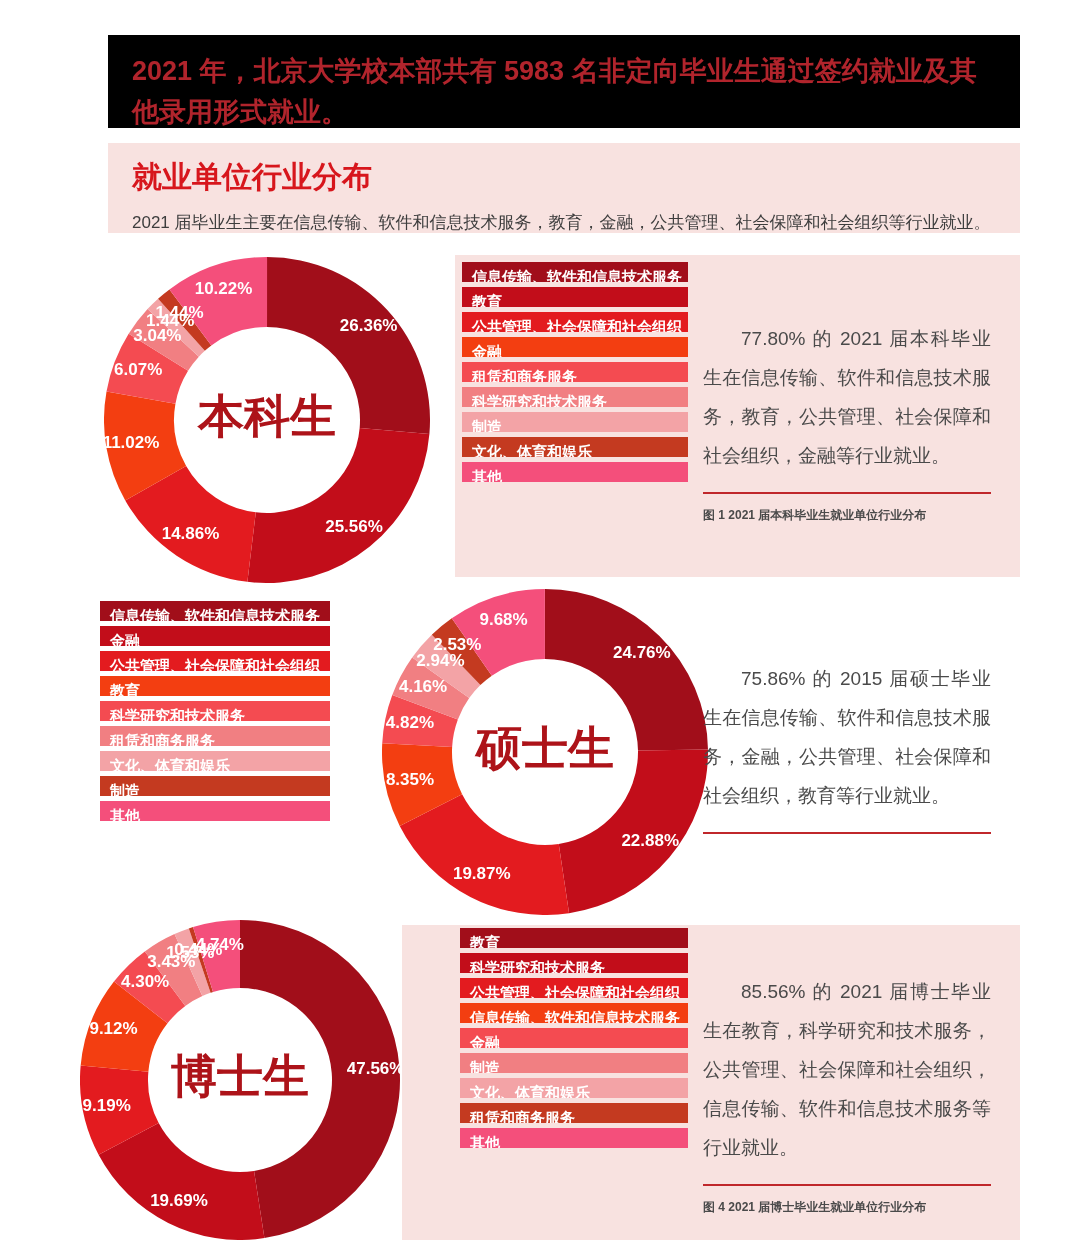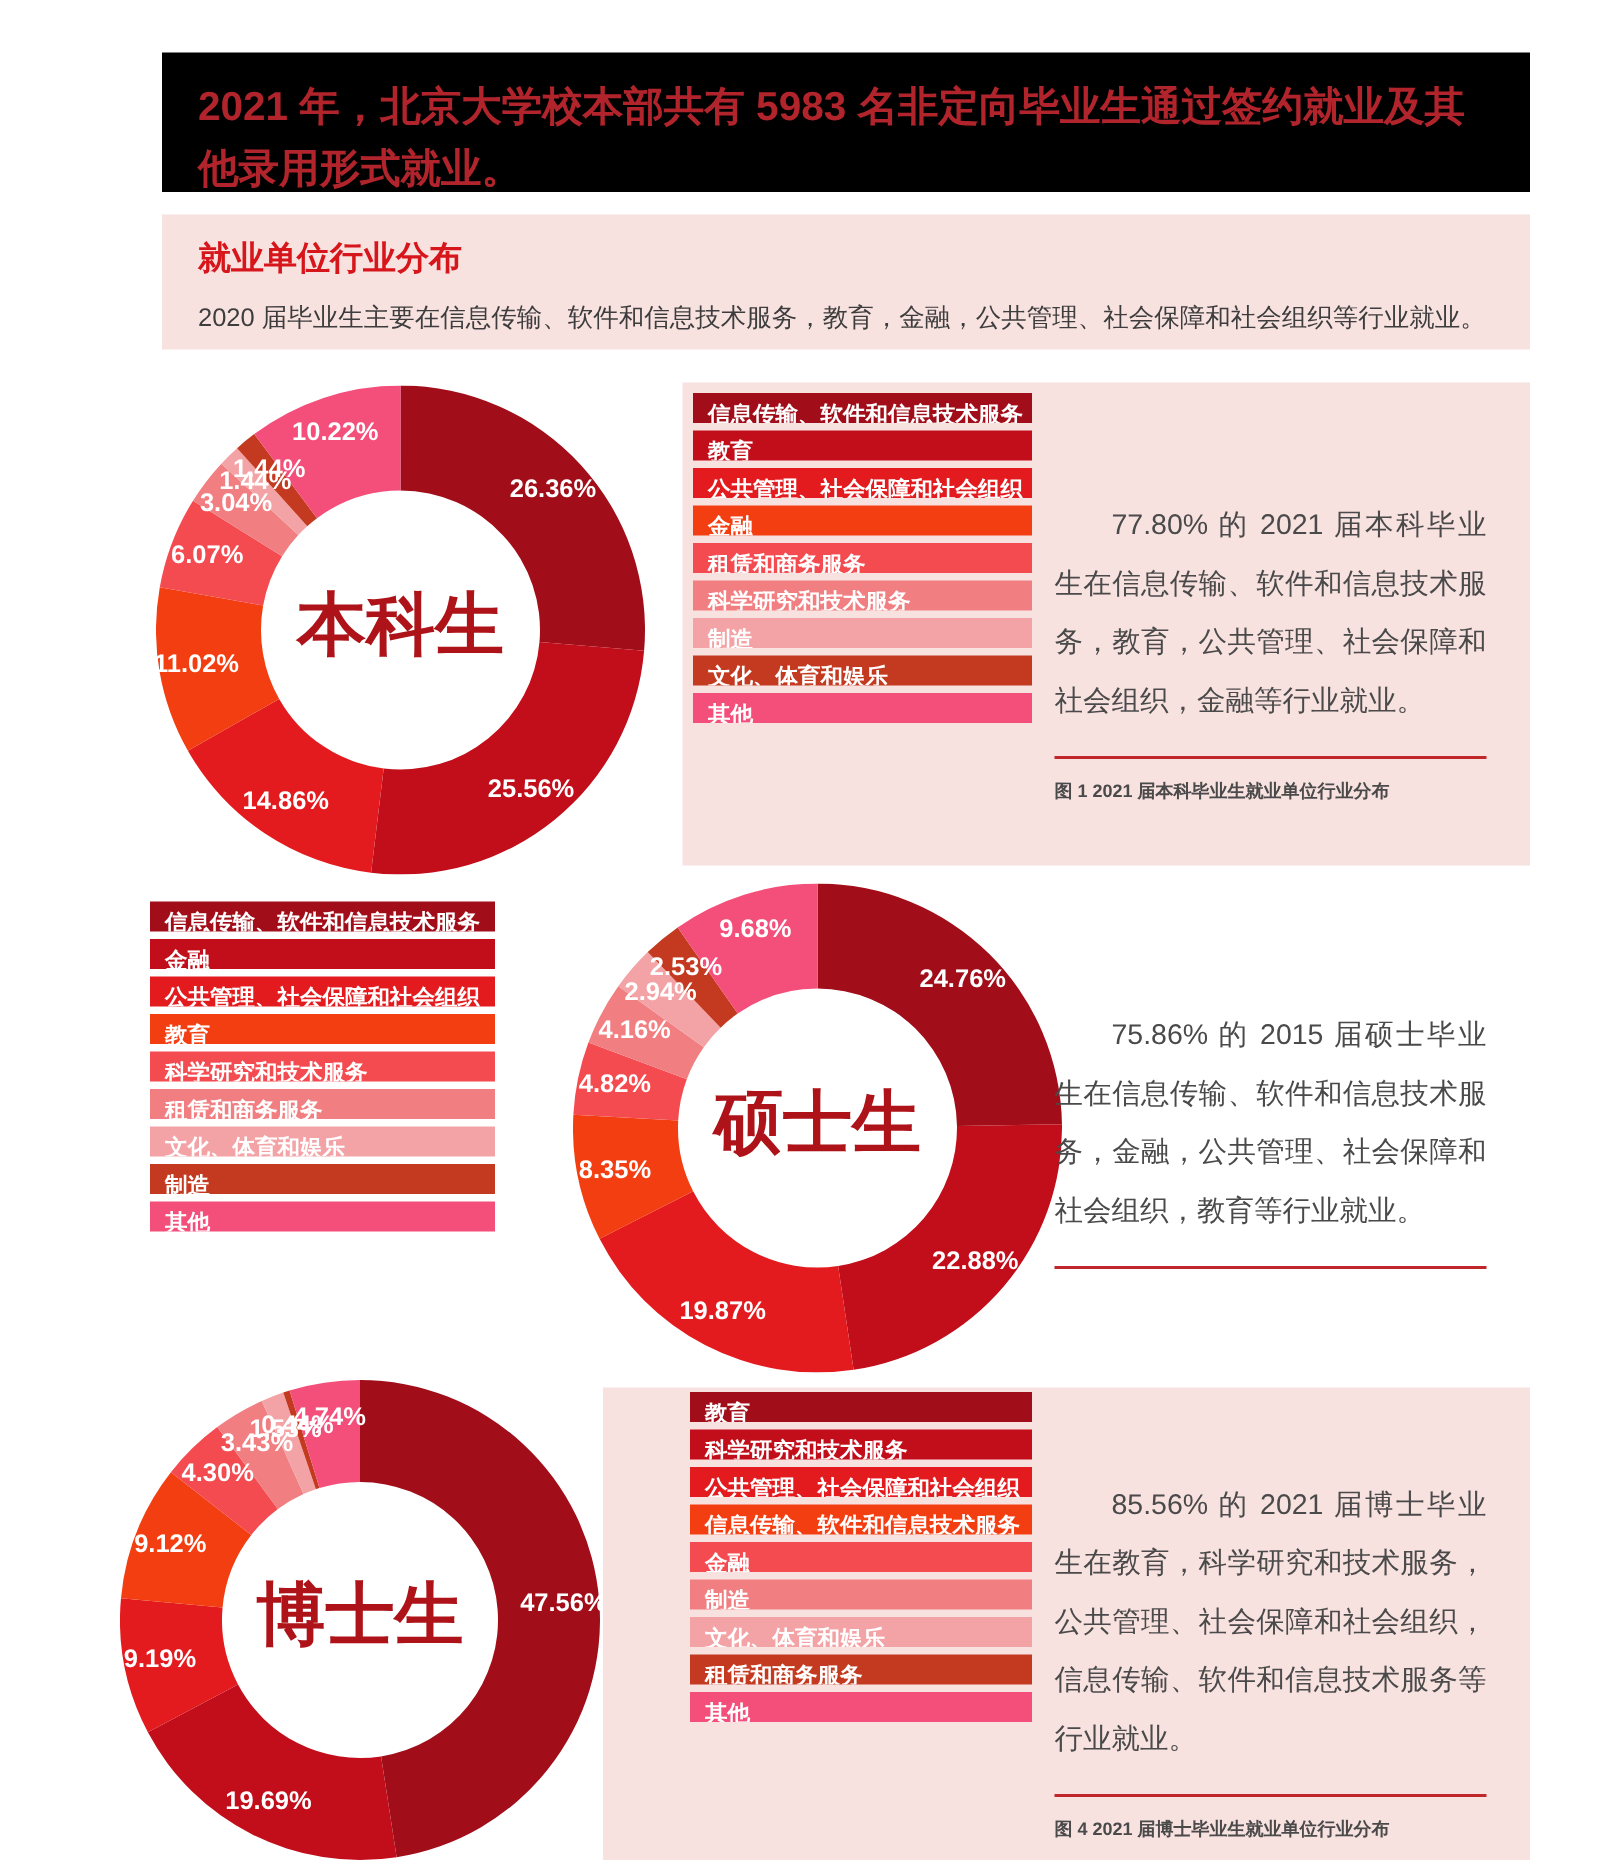--- a/index.html
+++ b/index.html
@@ -9,56 +9,56 @@
   }
   .banner{
     position:absolute;left:108px;top:35px;width:912px;height:93px;
     background:#000000;box-sizing:border-box;padding:16px 24px;
     font-size:27px;font-weight:bold;color:#B1242C;line-height:1.5;
   }
   .section-head{
     position:absolute;left:108px;top:143px;width:912px;height:90px;
     background:#F8E2E0;box-sizing:border-box;padding:14px 24px;
   }
-  .section-title{font-size:22px;font-weight:bold;color:#D7161C;}
+  .section-title{font-size:30px;font-weight:bold;color:#D7161C;}
   .section-sub{margin-top:13px;font-size:17px;color:#3D3D3D;}
   .panel{position:absolute;background:#F8E2E0;}
   #panel1{left:455px;top:255px;width:565px;height:322px;}
   #panel3{left:402px;top:925px;width:618px;height:315px;}
   .legend{position:absolute;}
   #legend1{left:462px;top:262px;width:226px;}
   #legend2{left:100px;top:601px;width:230px;}
   #legend3{left:460px;top:928px;width:228px;}
   .legend-bar{
     height:20px;margin-bottom:5px;color:#ffffff;font-weight:bold;
     font-size:15px;line-height:30px;padding-left:10px;box-sizing:border-box;
     white-space:nowrap;overflow:hidden;
   }
   .donut{position:absolute;}
   #donut1{left:104px;top:257px;}
   #donut2{left:382px;top:589px;}
   #donut3{left:80px;top:920px;}
-  .text-block{position:absolute;width:288px;color:#4A4A4A;margin-top:12px;}
+  .text-block{position:absolute;width:288px;color:#4A4A4A;}
   #text1{left:703px;top:320px;}
   #text2{left:703px;top:660px;}
   #text3{left:703px;top:973px;}
   .text-block p{margin:0;font-size:19px;line-height:2.05;text-indent:2em;text-align:justify;}
   .rule{height:2px;background:#C0272B;margin-top:16px;}
   .caption{margin-top:13px;font-size:12px;font-weight:bold;color:#4A4A4A;white-space:nowrap;}
 </style>
 </head>
 <body>
 
 <div class="banner">
   <span>2021 年，北京大学校本部共有 5983 名非定向毕业生通过签约就业及其他录用形式就业。</span>
 </div>
 
 <div class="section-head">
   <div class="section-title">就业单位行业分布</div>
-  <div class="section-sub">2020 届毕业生主要在信息传输、软件和信息技术服务，教育，金融，公共管理、社会保障和社会组织等行业就业。</div>
+  <div class="section-sub">2021 届毕业生主要在信息传输、软件和信息技术服务，教育，金融，公共管理、社会保障和社会组织等行业就业。</div>
 </div>
 
 <div class="panel" id="panel1"></div>
 <div class="panel" id="panel3"></div>
 
 <div class="donut" id="donut1"><svg width="326" height="326" viewBox="0 0 326 326">
       <path d="M163 0 A163 163 0 0 1 325.40525488921537 176.91162047962047 L255.66066689998175 170.9373049362252 A93 93 0 0 0 163 70 Z" fill="#A10E1A"></path>
       <path d="M325.40525488921537 176.91162047962047 A163 163 0 0 1 143.38380431401706 324.81534187712 L151.80793743069685 255.32409076424636 A93 93 0 0 0 255.66066689998175 170.9373049362252 Z" fill="#C20D1A"></path>
       <path d="M143.38380431401706 324.81534187712 A163 163 0 0 1 21.26108620311436 243.49273455212602 L82.13055838582598 208.92530253587557 A93 93 0 0 0 151.80793743069685 255.32409076424636 Z" fill="#E31B1F"></path>
       <path d="M21.26108620311436 243.49273455212602 A163 163 0 0 1 2.5160134717395124 134.4712413870301 L71.4355168887839 146.72285551529936 A93 93 0 0 0 82.13055838582598 208.92530253587557 Z" fill="#F33E11"></path>

